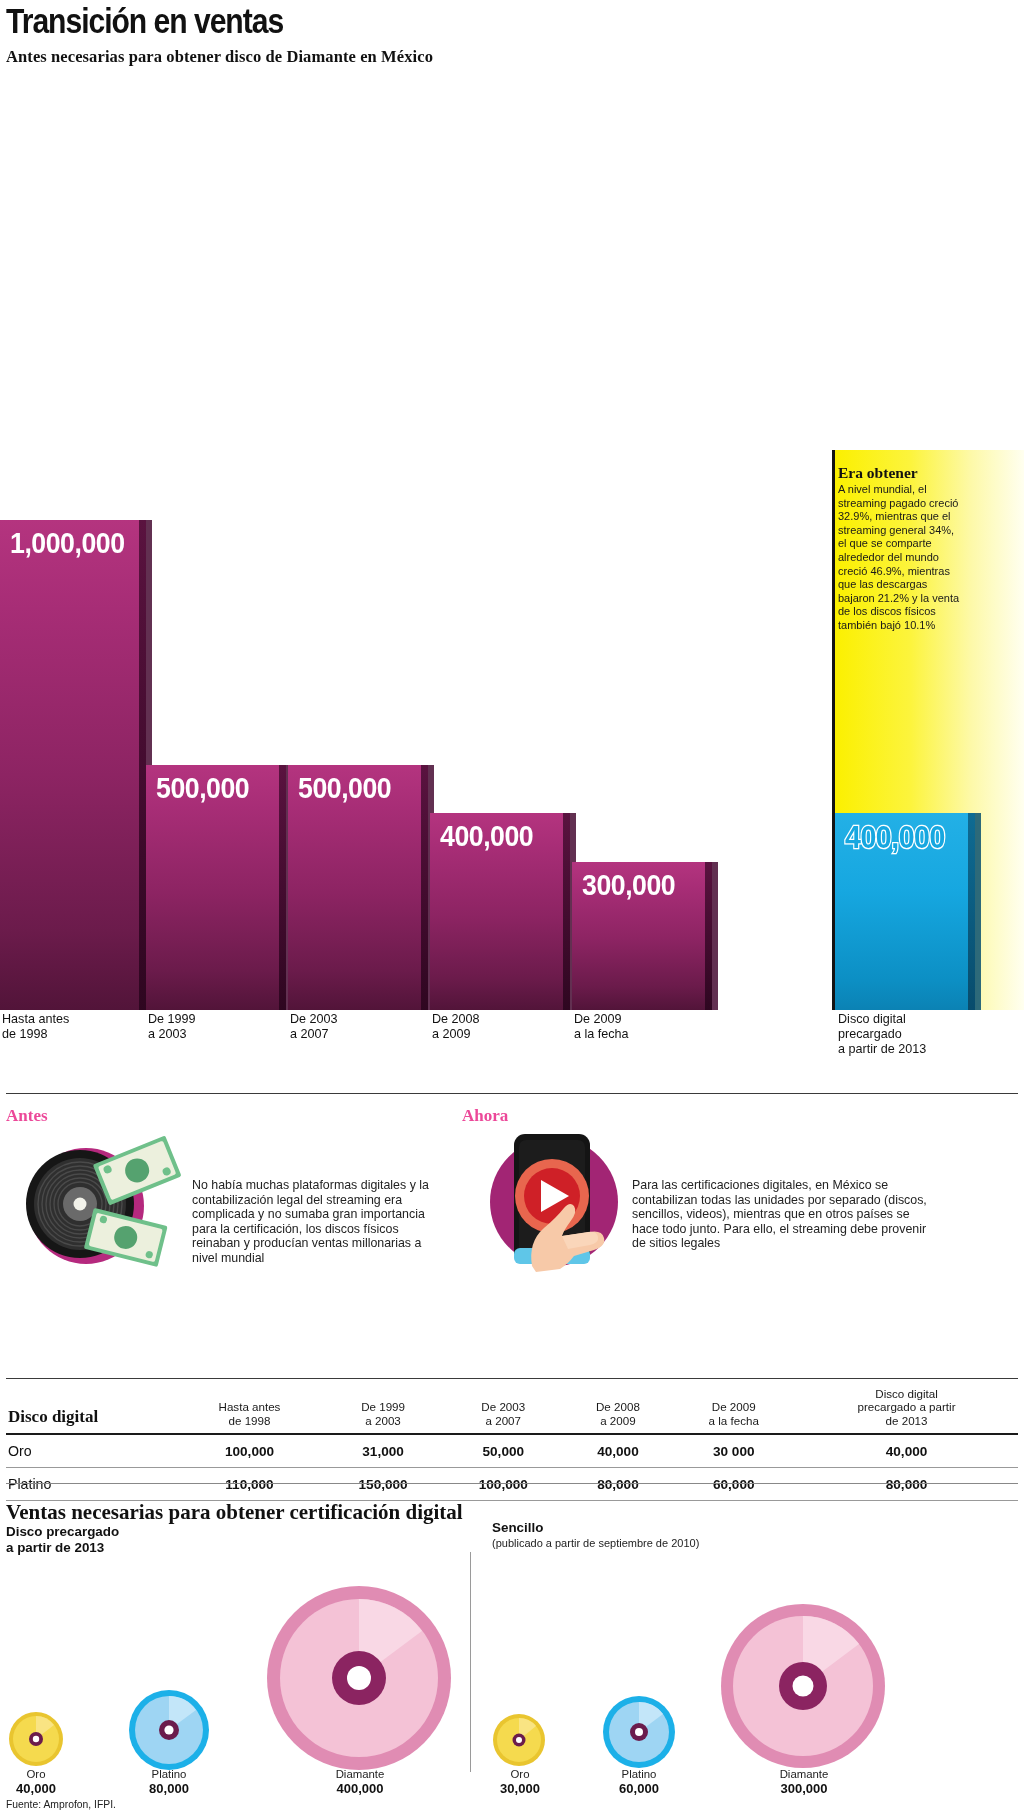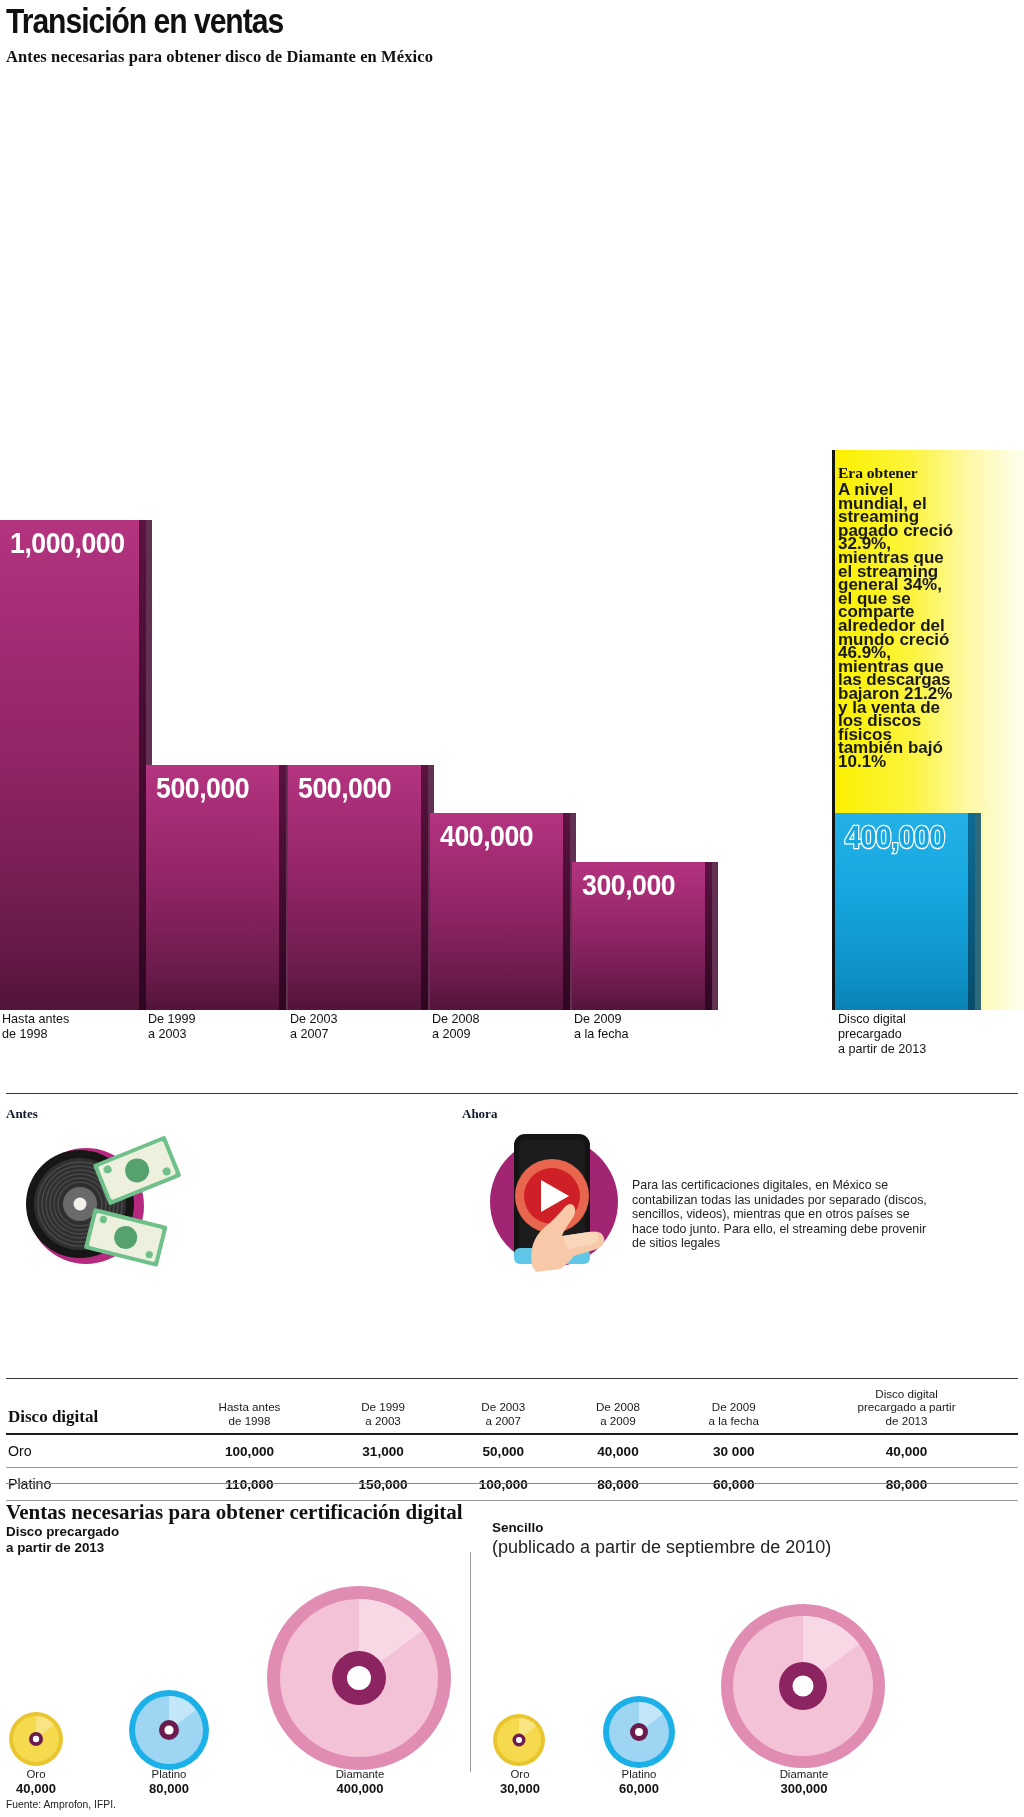--- a/index.html
+++ b/index.html
@@ -92,38 +92,37 @@
   }
   #callout { position: absolute; left: 838px; top: 24px; width: 122px; }
   #callout-title {
     font-family: "Liberation Serif", serif;
     font-weight: bold;
     font-size: 15.5px;
     color: #111;
     margin-bottom: 1px;
   }
   #callout-body {
-    font-size: 17px;
+    font-size: 11px;
     line-height: 13.6px;
     color: #191919;
-    font-weight: bold;
   }
 
   
   .rule { position: absolute; left: 6px; width: 1012px; height: 1px; background: #3a3a3a; }
   .rule-thin { background: #888; height: 1px; }
 
   
   #antes-ahora { position: absolute; left: 0; top: 1175px; width: 1024px; height: 145px; }
   .section-head {
     position: absolute;
     font-family: "Liberation Serif", serif;
     font-weight: bold;
-    font-size: 13px;
-    color: #0f172a;
+    font-size: 17px;
+    color: #ec4899;
   }
   .blurb {
     position: absolute;
     font-size: 12.4px;
     line-height: 14.6px;
     color: #232323;
     width: 248px;
   }
 
   
@@ -165,21 +164,21 @@
   #bottom-title {
     position: absolute; left: 6px; top: 0;
     font-family: "Liberation Serif", serif;
     font-weight: bold; font-size: 21px; color: #111;
   }
   .grp-title {
     position: absolute;
     font-size: 13.4px; font-weight: bold; line-height: 15.5px;
     color: #111; white-space: pre-line;
   }
-  .grp-sub { position: absolute; font-size: 18px; color: #232323; }
+  .grp-sub { position: absolute; font-size: 11px; color: #232323; }
   #vdivider { position: absolute; left: 470px; top: 1552px; width: 1px; height: 220px; background: #9a9a9a; }
   .disc-cap { position: absolute; text-align: center; }
   .disc-cap .n { font-size: 11.4px; color: #222; line-height: 13px; }
   .disc-cap .v { font-size: 13px; font-weight: bold; color: #111; line-height: 15px; }
 
   #source {
     position: absolute; left: 6px; top: 1798px;
     font-family: "Liberation Sans Narrow", "Liberation Sans", sans-serif;
     font-size: 11.5px; color: #222;
     transform: scaleX(0.9); transform-origin: left center;
@@ -287,20 +286,21 @@
     </g>
     <g transform="rotate(14 110 108)">
       <rect x="74" y="88" width="76" height="42" rx="2" fill="#6fc08a"></rect>
       <rect x="78" y="92" width="68" height="34" rx="2" fill="#ecf0dd"></rect>
       <circle cx="112" cy="109" r="11.5" fill="#55a26f"></circle>
       <circle cx="86" cy="97" r="3.6" fill="#6fc08a"></circle>
       <circle cx="139" cy="120" r="3.6" fill="#6fc08a"></circle>
     </g>
   </svg>
 
+  <div class="blurb" style="left:192px; top:78px; width:258px;">No había muchas plataformas digitales y la contabilización legal del streaming era complicada y no sumaba gran importancia para la certificación, los discos físicos reinaban y producían ventas millonarias a nivel mundial</div>
 
   <svg class="ill" style="left:470px; top:24px;" width="180" height="148" viewBox="0 0 180 148">
     <circle cx="84" cy="78" r="64" fill="#a22574"></circle>
     <rect x="44" y="10" width="76" height="130" rx="11" fill="#141414"></rect>
     <rect x="49" y="16" width="66" height="118" rx="7" fill="#1c1c1c"></rect>
     <circle cx="82" cy="72" r="37" fill="#e8664e"></circle>
     <circle cx="82" cy="72" r="28" fill="#cf2027"></circle>
     <path d="M71 56 L71 88 L99 72 Z" fill="#ffffff"></path>
     <rect x="44" y="124" width="76" height="16" rx="6" fill="#5fc6e8"></rect>
 

